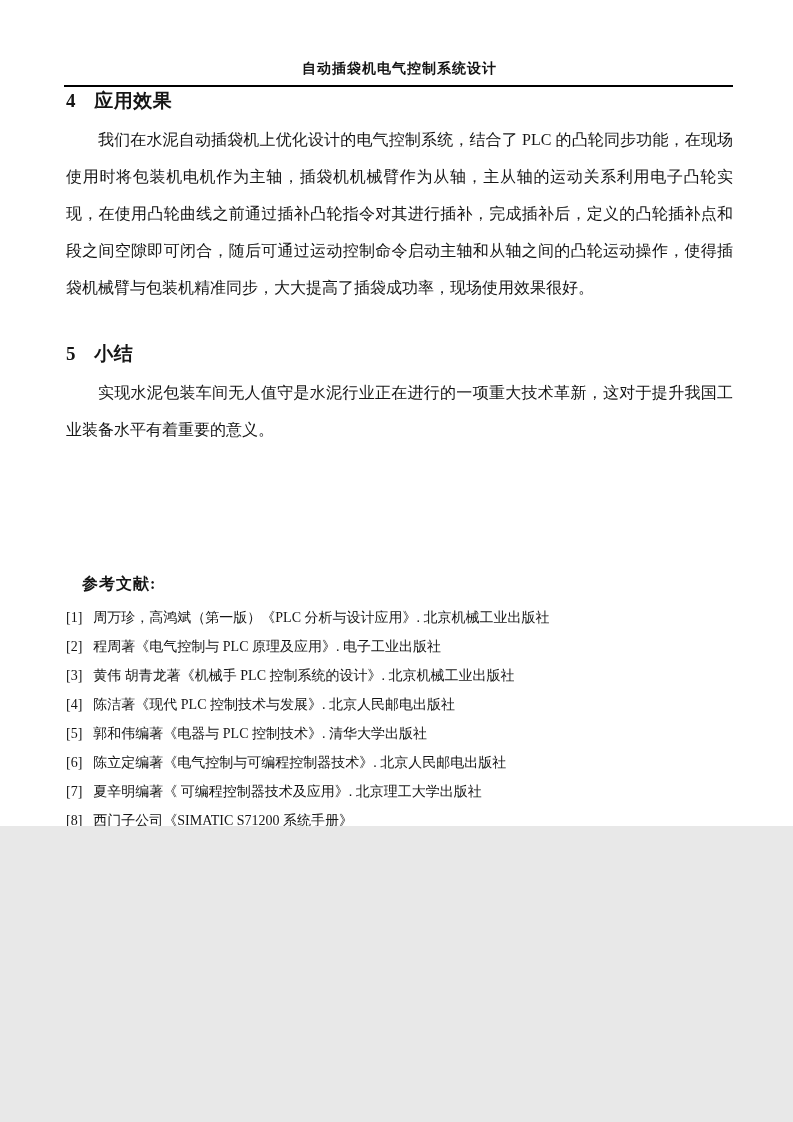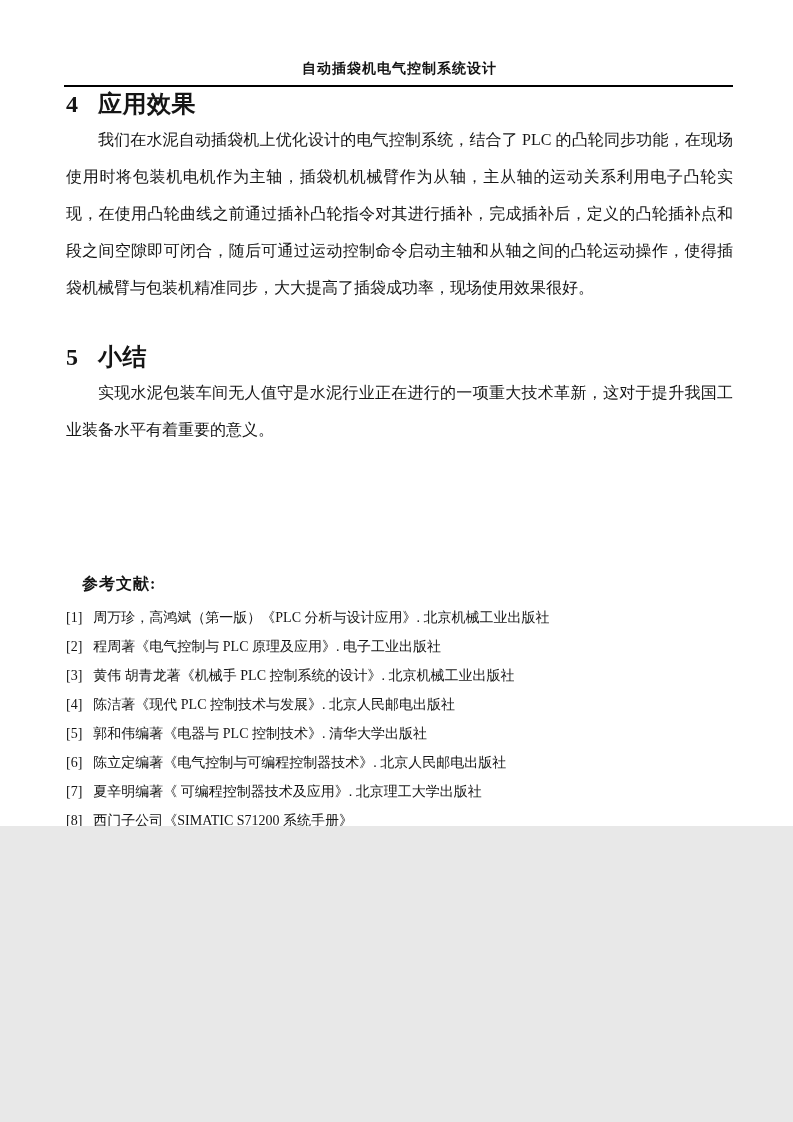--- a/index.html
+++ b/index.html
@@ -23,21 +23,21 @@
   }
   .header-rule {
     position: absolute;
     top: 85px; left: 64px; width: 669px;
     border-top: 2px solid #000;
   }
   .sec-heading {
     position: absolute;
     left: 66px; width: 667px;
     margin: 0;
-    font-size: 24px;
+    font-size: 19px;
     font-weight: bold;
     letter-spacing: 0.5px;
   }
   .sec-heading .sec-num { display: inline-block; margin-right: 13px; }
   #heading-4 { top: 88px; }
   #heading-5 { top: 341px; }
   .body-para {
     position: absolute;
     left: 66px; width: 667px;
     margin: 0;

